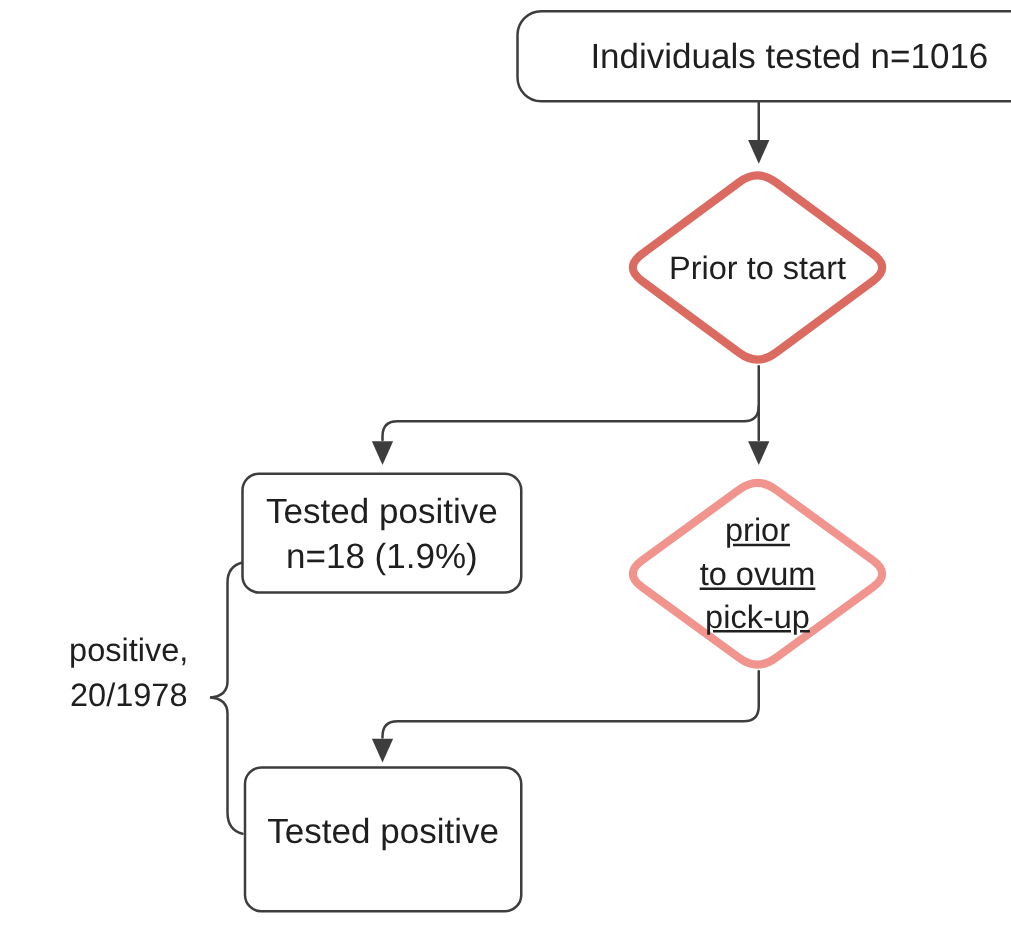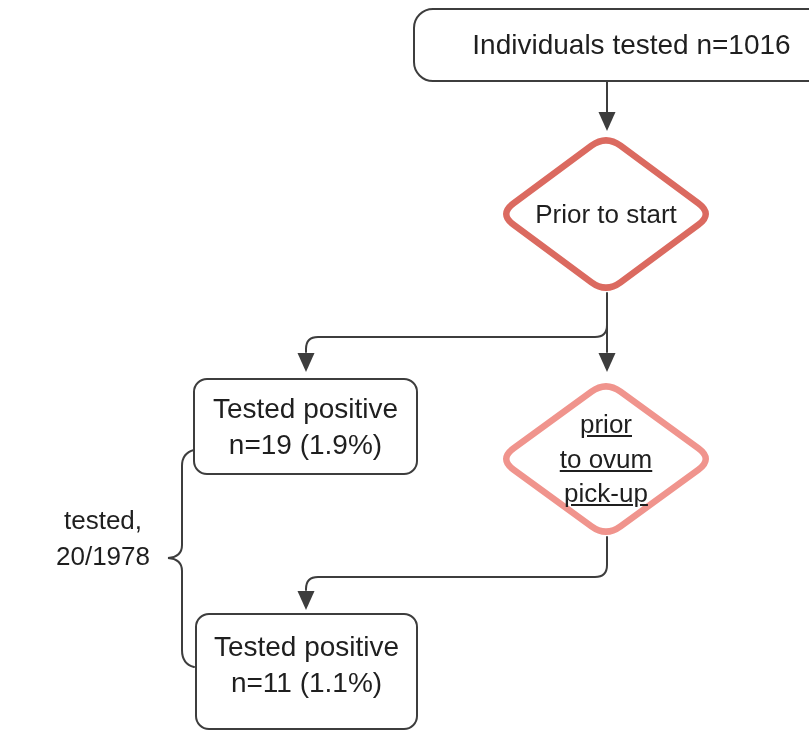--- a/index.html
+++ b/index.html
@@ -113,32 +113,31 @@
   <div class="flow-box box-individuals">
     <span>Individuals tested n=1016</span>
   </div>
 
   <div class="diamond-label diamond-label-1">
     <span>Prior to start</span>
   </div>
 
   <div class="flow-box box-positive-19">
     <span>Tested positive</span>
-    <span>n=19 (1.9%)</span>
+    <span>n=18 (1.9%)</span>
   </div>
 
   <div class="diamond-label diamond-label-2">
     <span>prior</span>
     <span>to ovum</span>
     <span>pick-up</span>
   </div>
 
   <div class="flow-box box-positive-11">
     <span>Tested positive</span>
-    <span>n=11 (1.1%)</span>
   </div>
 
   <div class="overall-label">
-    <div>tested,</div>
+    <div>positive,</div>
     <div>20/1978</div>
   </div>
 
 </div>
 
 </body></html>

